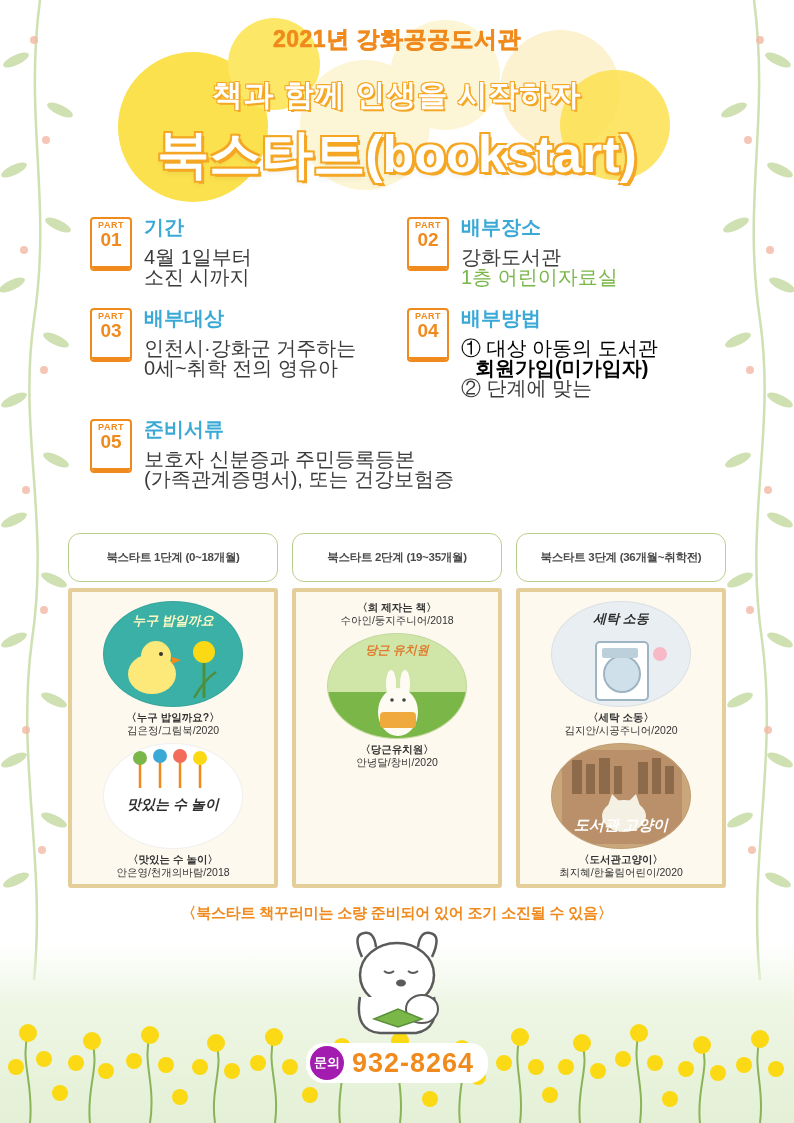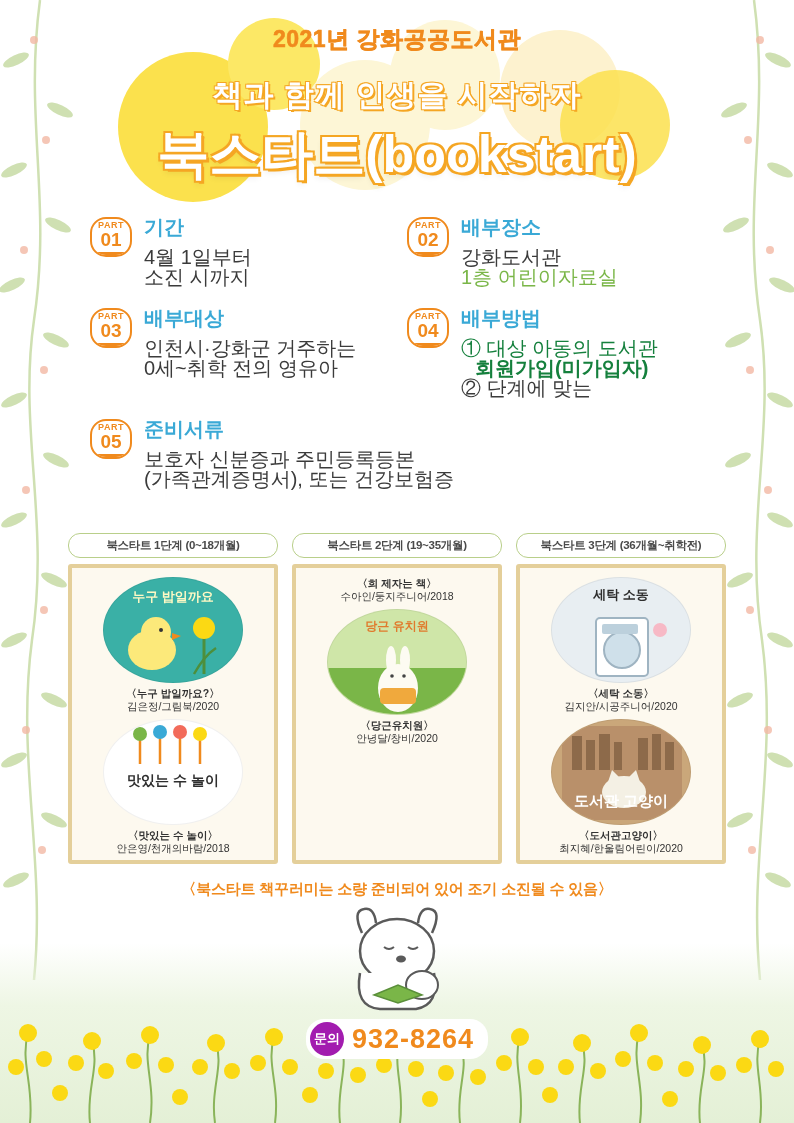--- a/index.html
+++ b/index.html
@@ -51,67 +51,67 @@
   }
   .part-row { display: flex; }
   .part {
     display: flex; align-items: flex-start;
     width: 50%;
     margin-bottom: 18px;
   }
   .part.full { width: 100%; }
   .badge {
     width: 42px; flex: 0 0 42px;
-    border: 2px solid #f08a1d; border-radius: 16px;
+    border: 2px solid #f08a1d; border-radius: 4px;
     text-align: center; color: #f08a1d;
     margin-right: 12px; margin-top: 3px;
     overflow: hidden;
     background: #fff;
   }
   .badge .w { font-size: 9px; letter-spacing: .5px; padding: 1px 0 0; font-weight: bold; }
-  .badge .n { font-size: 19px; font-weight: bold; line-height: 20px; padding-bottom: 2px; }
+  .badge .n { font-size: 19px; font-weight: bold; line-height: 20px; padding-bottom: 16px; }
   .badge::after {
     content: ""; display: block; height: 3px; background: #f08a1d;
   }
   .part-body { flex: 1 1 auto; }
   .part-title {
     font-size: 20px; font-weight: bold; color: #3aa9d6; margin-bottom: 6px;
   }
   .part-line { font-size: 20px; color: #3b3b3b; line-height: 20px; }
   .part-line.accent { color: #7ab648; }
-  .part-line.blue { color: #15803d; }
+  .part-line.blue { color: #000000; }
   .part-line.indent { padding-left: 14px; font-weight: bold; }
 
   
   .stages {
     position: relative;
     display: flex; justify-content: center; gap: 14px;
     margin-top: 26px;
   }
   .stage { width: 210px; }
   .stage-label {
     text-align: center; font-size: 11.5px; font-weight: bold; color: #4a4a4a;
     border: 1.6px solid #b9cf8a; border-radius: 12px;
-    padding: 4px 0; background: #fff; margin-bottom: 6px;
+    padding: 16px 0; background: #fff; margin-bottom: 6px;
     letter-spacing: -0.3px;
   }
   .stage-frame {
     border: 4px solid #e4cf9a; background: #fdf9ef;
     border-radius: 3px; padding: 9px 8px 12px;
     height: 300px;
   }
   .book { text-align: center; margin-bottom: 6px; }
   .cover {
     width: 140px; height: 106px; margin: 0 auto 4px;
     border-radius: 50%; position: relative; overflow: hidden;
     border: 1px solid rgba(0,0,0,.06);
   }
   .cover .ctxt {
     position: absolute; left: 0; right: 0; top: 10px;
-    font-size: 13px; font-weight: bold;
+    font-size: 13px; font-weight: bold; font-style: italic;
   }
   .cap { font-size: 10.5px; color: #333; line-height: 13px; }
   .cap .t { font-weight: bold; }
 
   
   .notice {
     position: relative; text-align: center; margin-top: 16px;
     font-size: 15px; font-weight: bold; color: #f08a1d; letter-spacing: -0.2px;
   }
   .mascot { position: relative; text-align: center; margin-top: 4px; }

